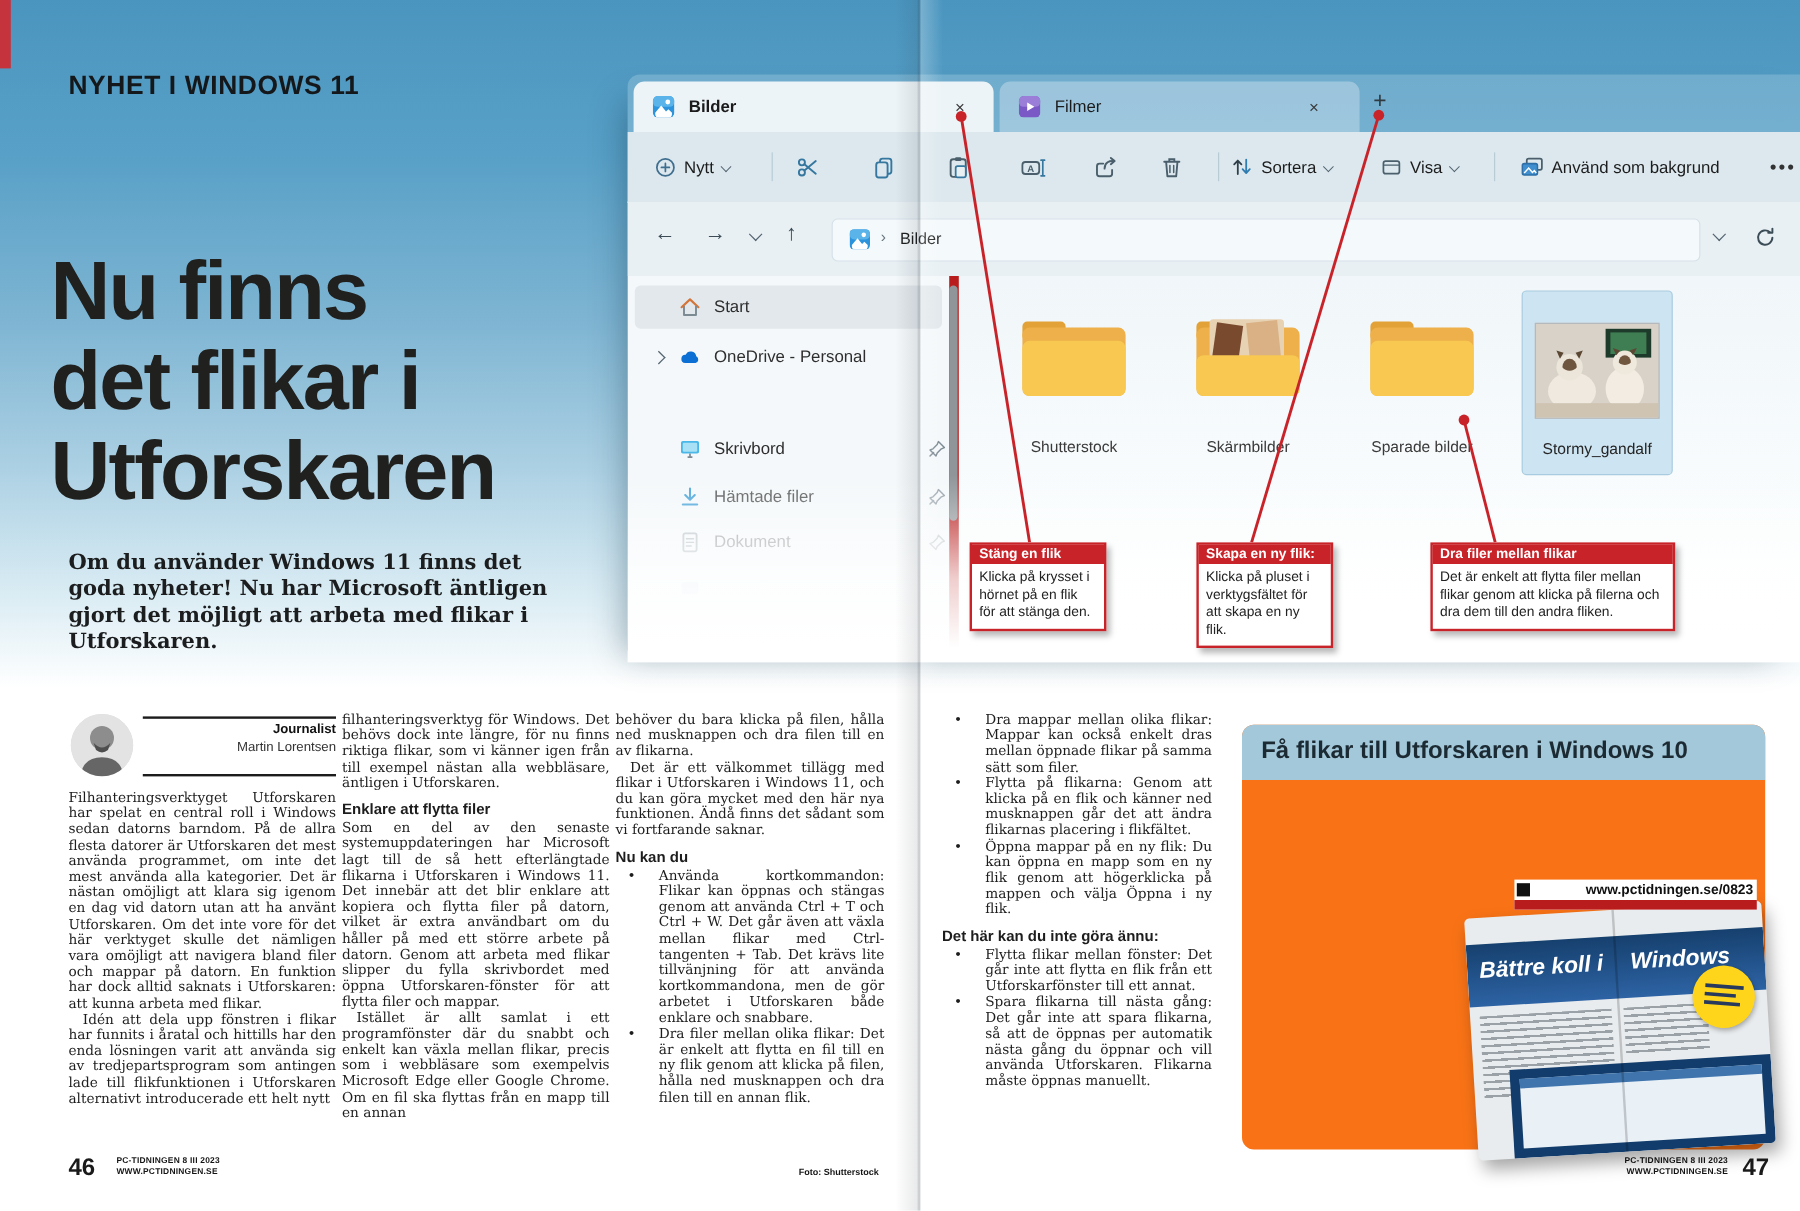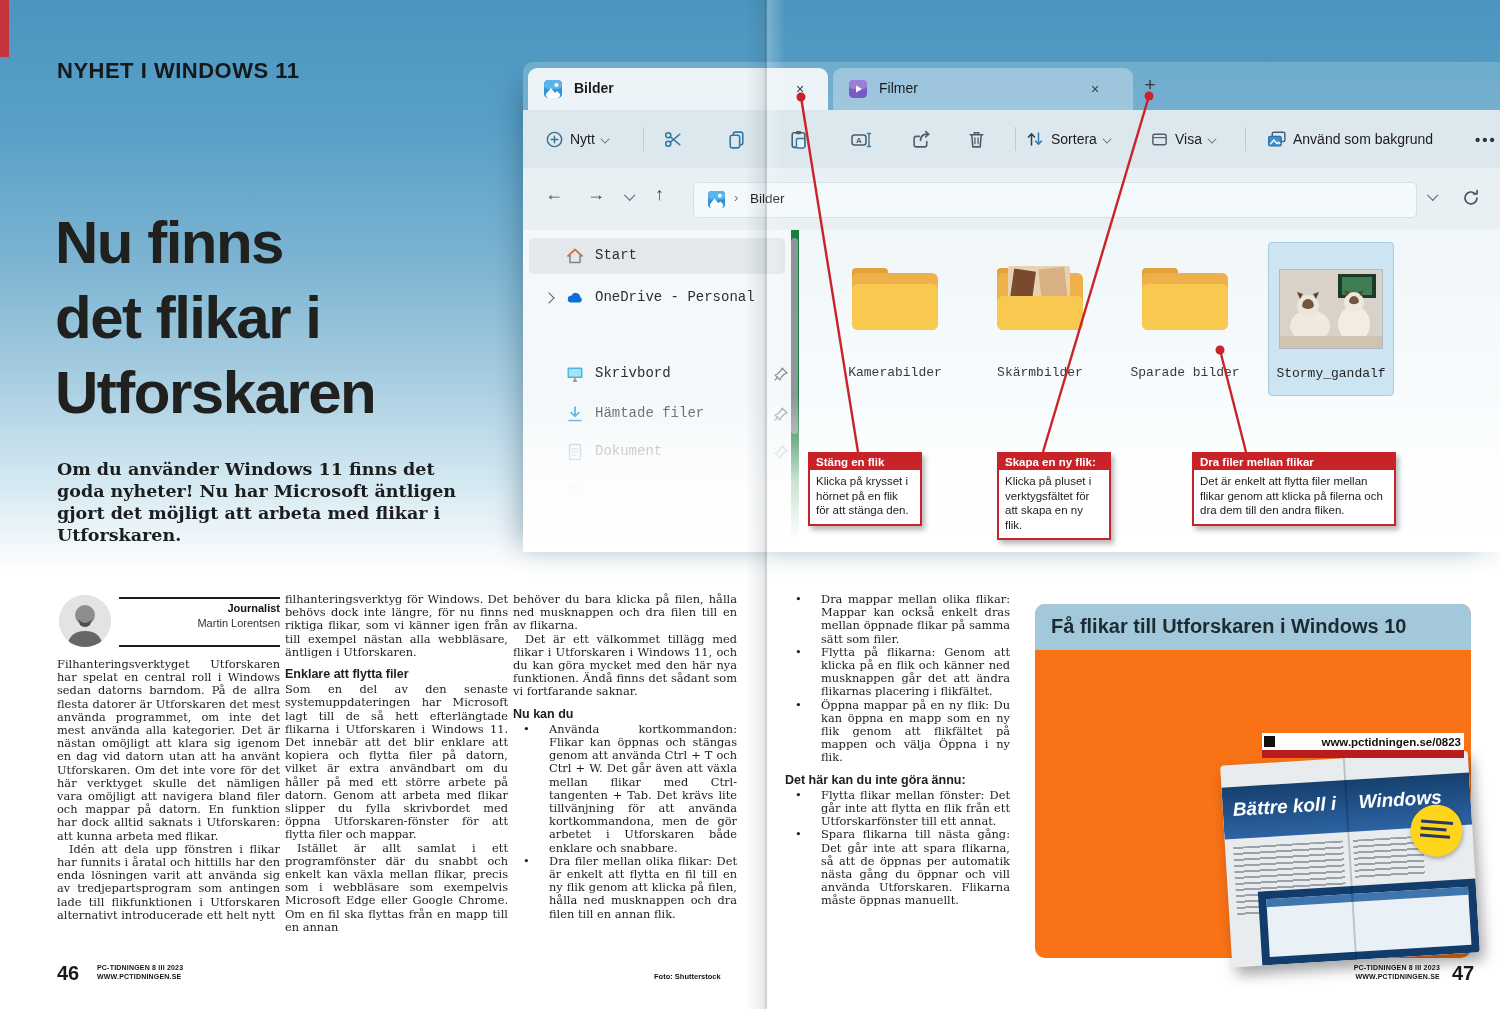--- a/index.html
+++ b/index.html
@@ -9,21 +9,21 @@
 
   
   .sky{left:0;top:0;width:1500px;height:585px;
        background:linear-gradient(180deg,#4a95bf 0%,#58a0c7 22%,#7db4d2 45%,#a8cee2 65%,#d8ebf3 84%,#ffffff 98%);}
   .red-sliver{left:0;top:0;width:9px;height:57px;background:#c5343c;}
   .fold{left:746px;top:0;width:40px;height:1009px;z-index:60;pointer-events:none;
         background:linear-gradient(90deg,rgba(0,0,0,0) 0%,rgba(40,50,60,.10) 45%,rgba(40,50,60,.28) 50%,rgba(255,255,255,.25) 54%,rgba(0,0,0,0) 100%);}
 
   
   .kicker{left:57px;top:58px;font-size:22px;font-weight:800;letter-spacing:.5px;color:#14181a;}
-  .title{left:55px;top:205px;font-size:60px;line-height:75px;font-weight:800;letter-spacing:-1.5px;color:#20201e;}
+  .title{left:42px;top:205px;font-size:69px;line-height:75px;font-weight:800;letter-spacing:-1.5px;color:#20201e;}
   .intro{left:57px;top:458px;width:430px;font-family:"DejaVu Serif",serif;font-weight:700;
          font-size:17.5px;line-height:22px;color:#1b1d1e;}
   .bodycol{font-family:"DejaVu Serif",serif;font-size:11.4px;line-height:13.2px;color:#1d1d1d;
            text-align:justify;}
   .bodycol p{margin:0;}
   .bodycol p.ind{text-indent:12px;}
   .subhead{font-family:"Liberation Sans",sans-serif;font-weight:700;font-size:12.5px;
            margin:9px 0 2px 0;text-align:left;}
   ul.blist{list-style:none;margin:2px 0 0 0;padding:0;}
   ul.blist li{position:relative;padding-left:36px;margin:0;}
@@ -62,21 +62,21 @@
           font-size:19px;color:#2f3a40;}
   .toolbar{position:absolute;left:0;top:48px;width:977px;height:58px;background:#dce8ee;border-bottom:1px solid #ccdce4;}
   .tb{position:absolute;top:0;height:58px;display:flex;align-items:center;gap:6px;color:#1c1c1c;font-size:14px;}
   .tsep{position:absolute;top:17px;width:1px;height:24px;background:#b9ccd6;}
   .addr{position:absolute;left:0;top:106px;width:977px;height:62px;background:#e8f0f4;}
   .navg{position:absolute;top:16px;font-size:18px;color:#3c4c56;}
   .bcfield{position:absolute;left:170px;top:14px;width:722px;height:34px;background:#f4f9fb;
            border:1px solid #d6e2e9;border-radius:5px;}
   .bcfield .bctext{position:absolute;left:56px;top:8px;font-size:13.5px;color:#1e1e1e;}
   .bcfield .bcsep{position:absolute;left:40px;top:7px;font-size:13px;color:#68767e;}
-  .main{position:absolute;left:0;top:168px;width:977px;height:312px;background:#15803d;font-family:Liberation Mono, monospace;}
+  .main{position:absolute;left:0;top:168px;width:977px;height:312px;background:#b91c1c;}
   .sidebar{position:absolute;left:0;top:0;width:268px;height:312px;background:#f4f8fa;}
   .srow{position:absolute;left:6px;width:256px;height:36px;border-radius:5px;}
   .srow.sel{background:#e2e8ec;}
   .srow .slabel{position:absolute;left:66px;top:9px;font-size:14px;color:#2e2e2e;}
   .srow .schev{position:absolute;left:16px;top:14px;}
   .srow .sicon{position:absolute;left:36px;top:8px;width:20px;height:20px;}
   .pin{position:absolute;left:244px;top:10px;width:16px;height:16px;}
   .vscroll{position:absolute;left:268px;top:8px;width:7px;height:196px;border-radius:4px;background:#8f9599;}
   .content{position:absolute;left:276px;top:0;width:701px;height:312px;
            background:linear-gradient(180deg,#f0f6f9 0%,#fafdfe 70%,#ffffff 100%);}
@@ -175,21 +175,21 @@
   <ul class="blist">
     <li>Använda kortkommandon: Flikar kan öppnas och stängas genom att använda Ctrl + T och Ctrl + W. Det går även att växla mellan flikar med Ctrl-tangenten + Tab. Det krävs lite tillvänjning för att använda kortkommandona, men de gör arbetet i Utforskaren både enklare och snabbare.</li>
     <li>Dra filer mellan olika flikar: Det är enkelt att flytta en fil till en ny flik genom att klicka på filen, hålla ned musknappen och dra filen till en annan flik.</li>
   </ul>
 </div>
 
 <div class="abs bodycol col4">
   <ul class="blist" style="margin-top:0;">
     <li>Dra mappar mellan olika flikar: Mappar kan också enkelt dras mellan öppnade flikar på samma sätt som filer.</li>
     <li>Flytta på flikarna: Genom att klicka på en flik och känner ned musknappen går det att ändra flikarnas placering i flikfältet.</li>
-    <li>Öppna mappar på en ny flik: Du kan öppna en mapp som en ny flik genom att flikfältet på mappen och välja Öppna i ny flik.</li>
+    <li>Öppna mappar på en ny flik: Du kan öppna en mapp som en ny flik genom att högerklicka på mappen och välja Öppna i ny flik.</li>
   </ul>
   <div class="subhead">Det här kan du inte göra ännu:</div>
   <ul class="blist">
     <li>Flytta flikar mellan fönster: Det går inte att flytta en flik från ett Utforskarfönster till ett annat.</li>
     <li>Spara flikarna till nästa gång: Det går inte att spara flikarna, så att de öppnas per automatik nästa gång du öppnar och vill använda Utforskaren. Flikarna måste öppnas manuellt.</li>
   </ul>
 </div>
 
 <div class="abs win">
 
@@ -377,21 +377,21 @@
     </div>
 
     <div class="content">
 
       <div class="tile" style="left:34px">
         <svg width="96" height="78" viewBox="0 0 96 78" style="margin-top:18px">
           <rect x="5" y="8" width="36" height="16" rx="4" fill="#e2a238"></rect>
           <rect x="5" y="13" width="86" height="57" rx="6" fill="#edb04a"></rect>
           <rect x="5" y="24" width="86" height="46" rx="6" fill="#f8c851"></rect>
         </svg>
-        <div class="fname">Kamerabilder</div>
+        <div class="fname">Shutterstock</div>
       </div>
 
       <div class="tile" style="left:179px">
         <svg width="96" height="78" viewBox="0 0 96 78" style="margin-top:18px">
           <rect x="5" y="8" width="36" height="16" rx="4" fill="#e2a238"></rect>
           <rect x="5" y="13" width="86" height="57" rx="6" fill="#edb04a"></rect>
           <rect x="16" y="6" width="62" height="38" rx="3" fill="#e8d2b4"></rect>
           <rect x="20" y="10" width="22" height="30" fill="#7a4a2e" transform="rotate(8 31 25)"></rect>
           <rect x="48" y="8" width="26" height="32" fill="#d9b184" transform="rotate(-6 61 24)"></rect>
           <rect x="5" y="36" width="86" height="34" rx="6" fill="#f8c851"></rect>
@@ -486,20 +486,20 @@
       <i style="top:23px;width:26px"></i>
       <i style="top:30px;width:30px"></i>
   </div>
 </div>
 
 <div class="abs pageno" style="left:57px;top:962px;">46</div>
 <div class="abs issue" style="left:97px;top:964px;">
   <div>PC-TIDNINGEN 8 III 2023</div>
   <div>WWW.PCTIDNINGEN.SE</div>
 </div>
-<div class="abs credit" style="left:654px;top:972px;width:90px;text-align:left;">Foto: Shutterstock</div>
+<div class="abs credit" style="left:654px;top:972px;width:90px;text-align:center;">Foto: Shutterstock</div>
 <div class="abs issue" style="left:1330px;top:964px;width:110px;text-align:right;">
   <div>PC-TIDNINGEN 8 III 2023</div>
   <div>WWW.PCTIDNINGEN.SE</div>
 </div>
 <div class="abs pageno" style="left:1452px;top:962px;">47</div>
 
 <div class="abs fold"></div>
 
 </body></html>

